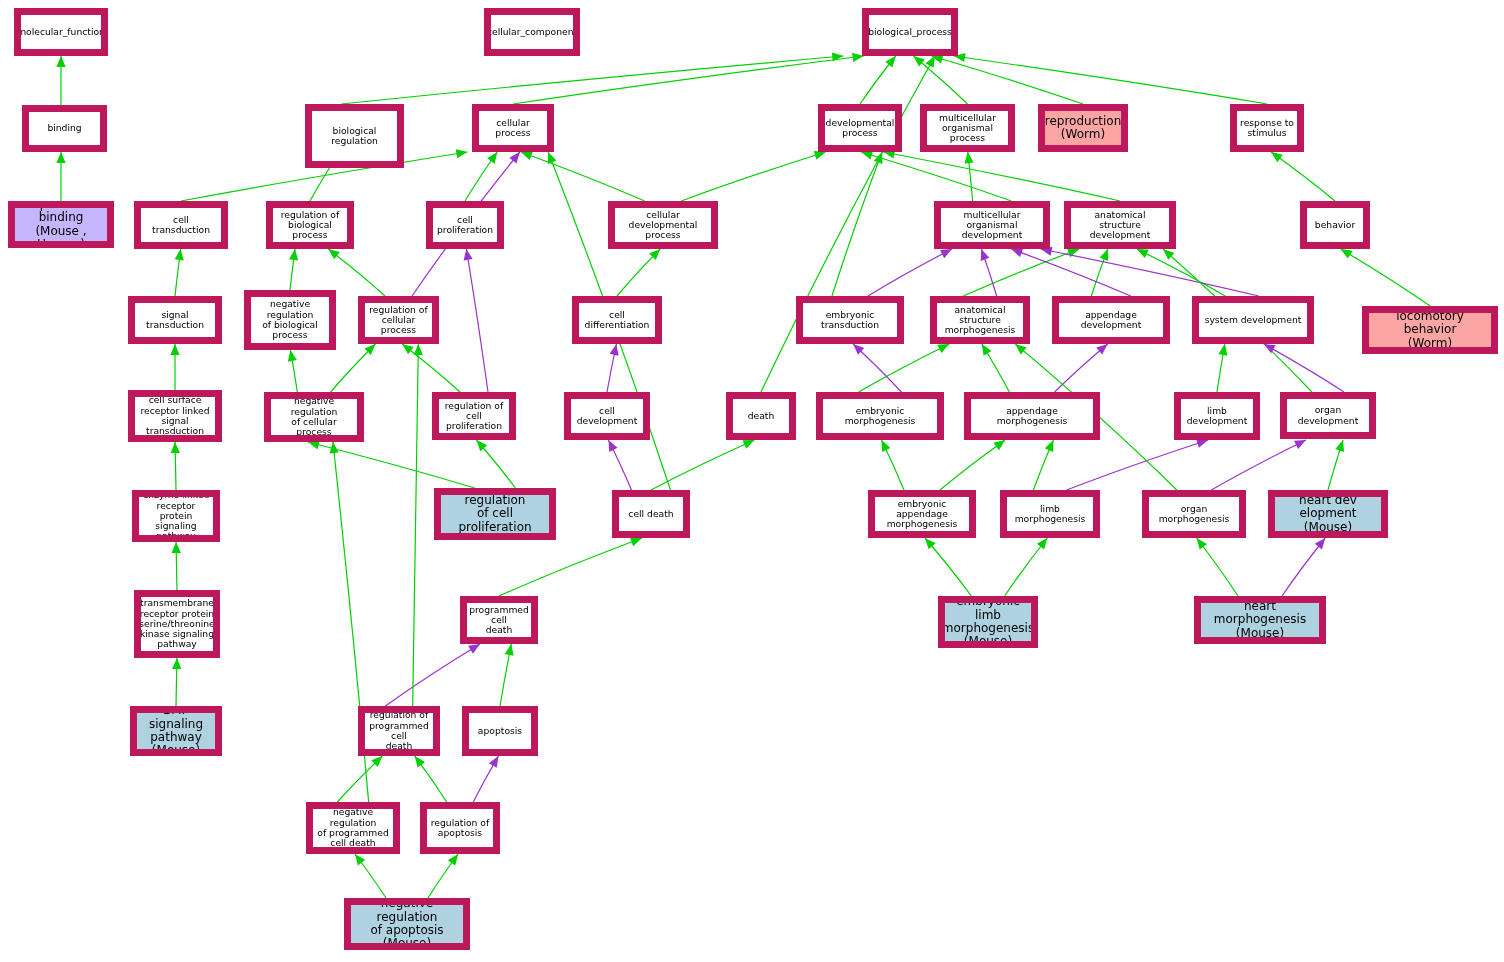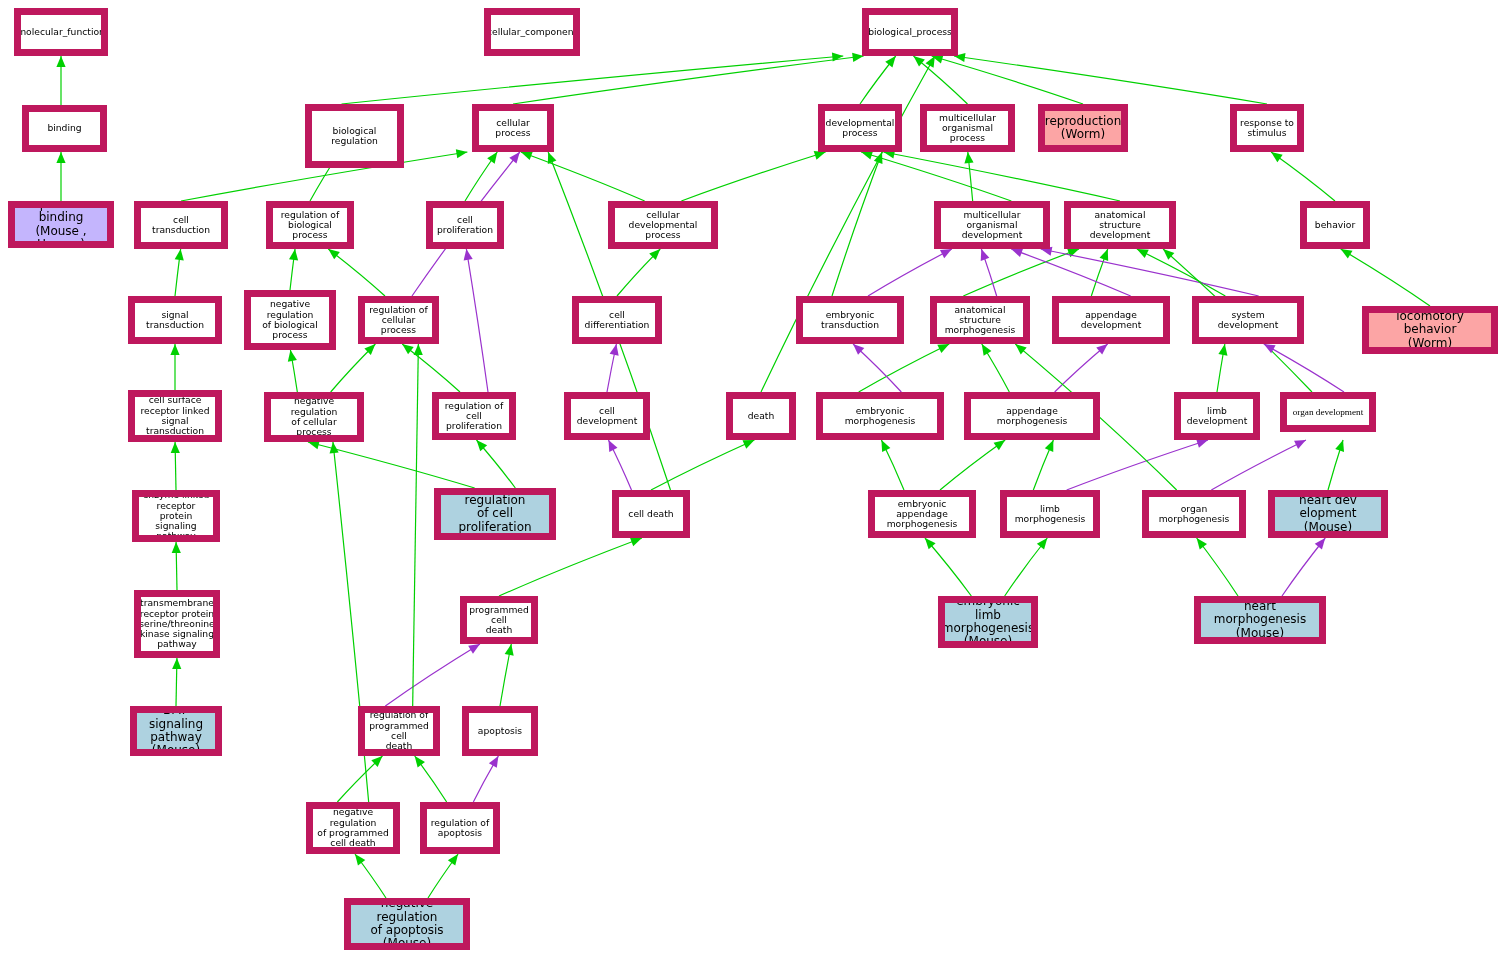--- a/index.html
+++ b/index.html
@@ -241,21 +241,21 @@
       </div>
       <div class="node fill-white sz-m" style="left: 796px; top: 296px; width: 108px; height: 48px;">
         <span>embryonic transduction</span>
       </div>
       <div class="node fill-white sz-m" style="left: 930px; top: 296px; width: 100px; height: 48px;">
         <span>anatomical structure<br>morphogenesis</span>
       </div>
       <div class="node fill-white sz-m" style="left: 1052px; top: 296px; width: 118px; height: 48px;">
         <span>appendage development</span>
       </div>
-      <div class="node fill-white sz-m" style="left: 1192px; top: 296px; width: 112px; height: 48px;">
+      <div class="node fill-white sz-m" style="left: 1192px; top: 296px; width: 122px; height: 48px;">
         <span>system development</span>
       </div>
       <div class="node fill-gold sz-h" style="left: 1362px; top: 306px; width: 136px; height: 48px;">
         <span>locomotory behavior<br>(Worm)</span>
       </div>
       <div class="node fill-white sz-m" style="left: 128px; top: 390px; width: 94px; height: 52px;">
         <span>cell surface<br>receptor linked<br>signal transduction</span>
       </div>
       <div class="node fill-white sz-m" style="left: 264px; top: 392px; width: 100px; height: 50px;">
         <span>negative regulation<br>of cellular<br>process</span>
@@ -271,21 +271,21 @@
       </div>
       <div class="node fill-white sz-m" style="left: 816px; top: 392px; width: 128px; height: 48px;">
         <span>embryonic morphogenesis</span>
       </div>
       <div class="node fill-white sz-m" style="left: 964px; top: 392px; width: 136px; height: 48px;">
         <span>appendage morphogenesis</span>
       </div>
       <div class="node fill-white sz-m" style="left: 1174px; top: 392px; width: 86px; height: 48px;">
         <span>limb development</span>
       </div>
-      <div class="node fill-white sz-m" style="left: 1280px; top: 392px; width: 96px; height: 40px; font-family: Liberation Serif, serif;">
+      <div class="node fill-white sz-m" style="left: 1280px; top: 392px; width: 96px; height: 47px;">
         <span>organ development</span>
       </div>
       <div class="node fill-white sz-m" style="left: 132px; top: 490px; width: 88px; height: 52px;">
         <span>enzyme linked<br>receptor protein<br>signaling pathway</span>
       </div>
       <div class="node fill-blue sz-h" style="left: 434px; top: 488px; width: 122px; height: 52px;">
         <span>negative regulation<br>of cell proliferation<br>(Mouse)</span>
       </div>
       <div class="node fill-white sz-m" style="left: 612px; top: 490px; width: 78px; height: 48px;">
         <span>cell death</span>

